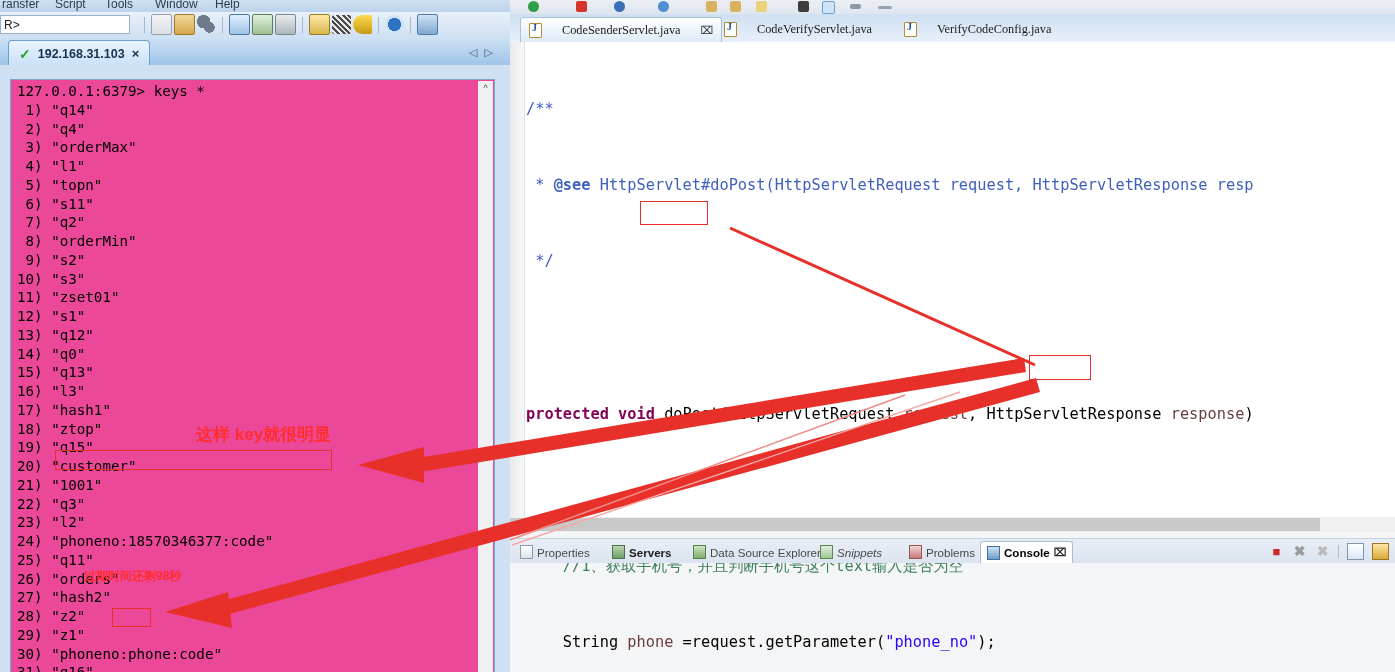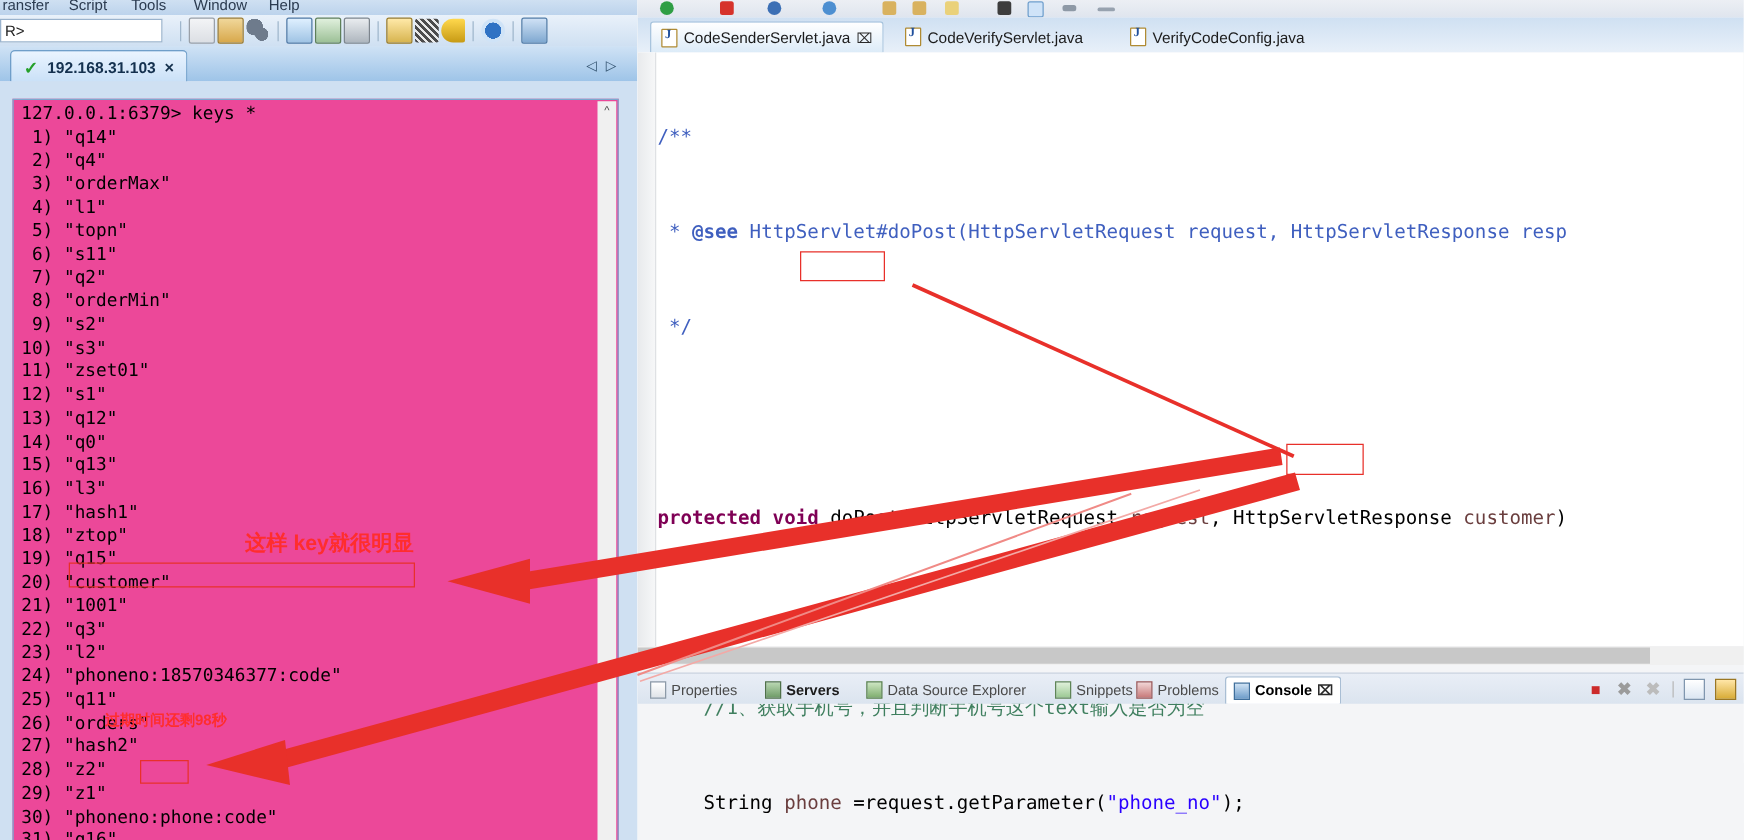--- a/index.html
+++ b/index.html
@@ -48,22 +48,22 @@
   .crt-lsb{position:absolute;left:0;top:65px;width:9px;height:607px;background:#cfe0f2;}
   .crt-lsb .arr{position:absolute;left:1px;top:4px;font-size:8px;color:#2b4a66;}
 
   
   #right{position:absolute;left:510px;top:0;width:885px;height:672px;background:#f4f5f7;overflow:hidden;}
   .ecl-toolbar{position:absolute;left:0;top:0;width:885px;height:14px;
                background:linear-gradient(#eceff4,#dfe5ee);overflow:hidden;}
   .ecl-toolbar .ti{position:absolute;top:1px;width:11px;height:11px;border-radius:2px;}
   .ecl-tabbar{position:absolute;left:0;top:14px;width:885px;height:28px;
               background:linear-gradient(#cfe0f2,#e8f0f9);}
-  .ecl-tab{position:absolute;top:3px;height:25px;display:flex;align-items:center;gap:5px;
-           font-size:12.3px;color:#1b1b1b;padding:0 8px;box-sizing:border-box;}
+  .ecl-tab{position:absolute;top:3px;height:25px;display:flex;align-items:center;gap:20px;
+           font-size:12.3px;color:#1b1b1b;padding:0 8px;box-sizing:border-box;font-family:Liberation Serif, serif;}
   .ecl-tab.active{background:linear-gradient(#ffffff,#dcebf8);
                   border:1px solid #a8c4dd;border-bottom:none;border-radius:3px 3px 0 0;}
   .jicon{width:11px;height:13px;border:1px solid #b08b33;background:#fff;
          position:relative;display:inline-block;border-radius:1px;}
   .jicon:after{content:"J";position:absolute;left:2px;top:-2px;font-size:10px;
                color:#1f4f9c;font-weight:bold;font-family:"Liberation Serif",serif;}
   .tabclose{font-size:11px;color:#2a2a2a;}
   .ecl-editor{position:absolute;left:0;top:42px;width:885px;height:475px;background:#fff;}
   .ecl-gutter{position:absolute;left:0;top:0;width:14px;height:475px;
               background:linear-gradient(to right,#e8eaec,#f6f7f8);border-right:1px solid #dfe1e4;}
@@ -196,21 +196,21 @@
       </div>
     </div>
 
     <div class="ecl-editor">
       <div class="ecl-gutter"></div>
       <div class="code">
         <span class="ln"><span class="cmh">/**</span></span>
         <span class="ln"><span class="cmh"> * </span><span class="cmh" style="font-weight:bold">@see</span><span class="jdoclink"> HttpServlet#doPost(HttpServletRequest request, HttpServletResponse resp</span></span>
         <span class="ln"><span class="cmh"> */</span></span>
         <span class="ln"> </span>
-        <span class="ln"><span class="kw">protected void</span><span> doPost(HttpServletRequest </span><span class="par">request</span><span>, HttpServletResponse </span><span class="par">customer</span><span>)</span></span>
+        <span class="ln"><span class="kw">protected void</span><span> doPost(HttpServletRequest </span><span class="par">request</span><span>, HttpServletResponse </span><span class="par">response</span><span>)</span></span>
         <span class="ln"> </span>
         <span class="ln">    <span class="cm">//1、获取手机号，并且判断手机号这个text输入是否为空</span></span>
         <span class="ln">    <span>String </span><span class="loc">phone</span><span> =request.getParameter(</span><span class="str">"phone_no"</span><span>);</span></span>
         
         
         
         
         
         
         
@@ -233,21 +233,21 @@
         <span>Properties</span>
       </div>
       <div class="vtab bold" style="left:96px;">
         <span class="vicon" style="background:linear-gradient(#b9d7b2,#6f9c68);border:1px solid #4f7149;"></span>
         <span>Servers</span>
       </div>
       <div class="vtab" style="left:177px;">
         <span class="vicon" style="background:linear-gradient(#cde6c2,#7fae6f);border:1px solid #57804a;"></span>
         <span>Data Source Explorer</span>
       </div>
-      <div class="vtab" style="left:328px;">
+      <div class="vtab" style="left:304px;font-style:italic;">
         <span class="vicon" style="background:linear-gradient(#dff0da,#9cc994);border:1px solid #5f8557;"></span>
         <span>Snippets</span>
       </div>
       <div class="vtab" style="left:393px;">
         <span class="vicon" style="background:linear-gradient(#f2d6d6,#c87a7a);border:1px solid #9a5656;"></span>
         <span>Problems</span>
       </div>
       <div class="vtab active" style="left:470px;">
         <span class="vicon" style="background:linear-gradient(#cfe2f4,#6d9cc9);border:1px solid #3f6f9c;"></span>
         <span>Console</span>

